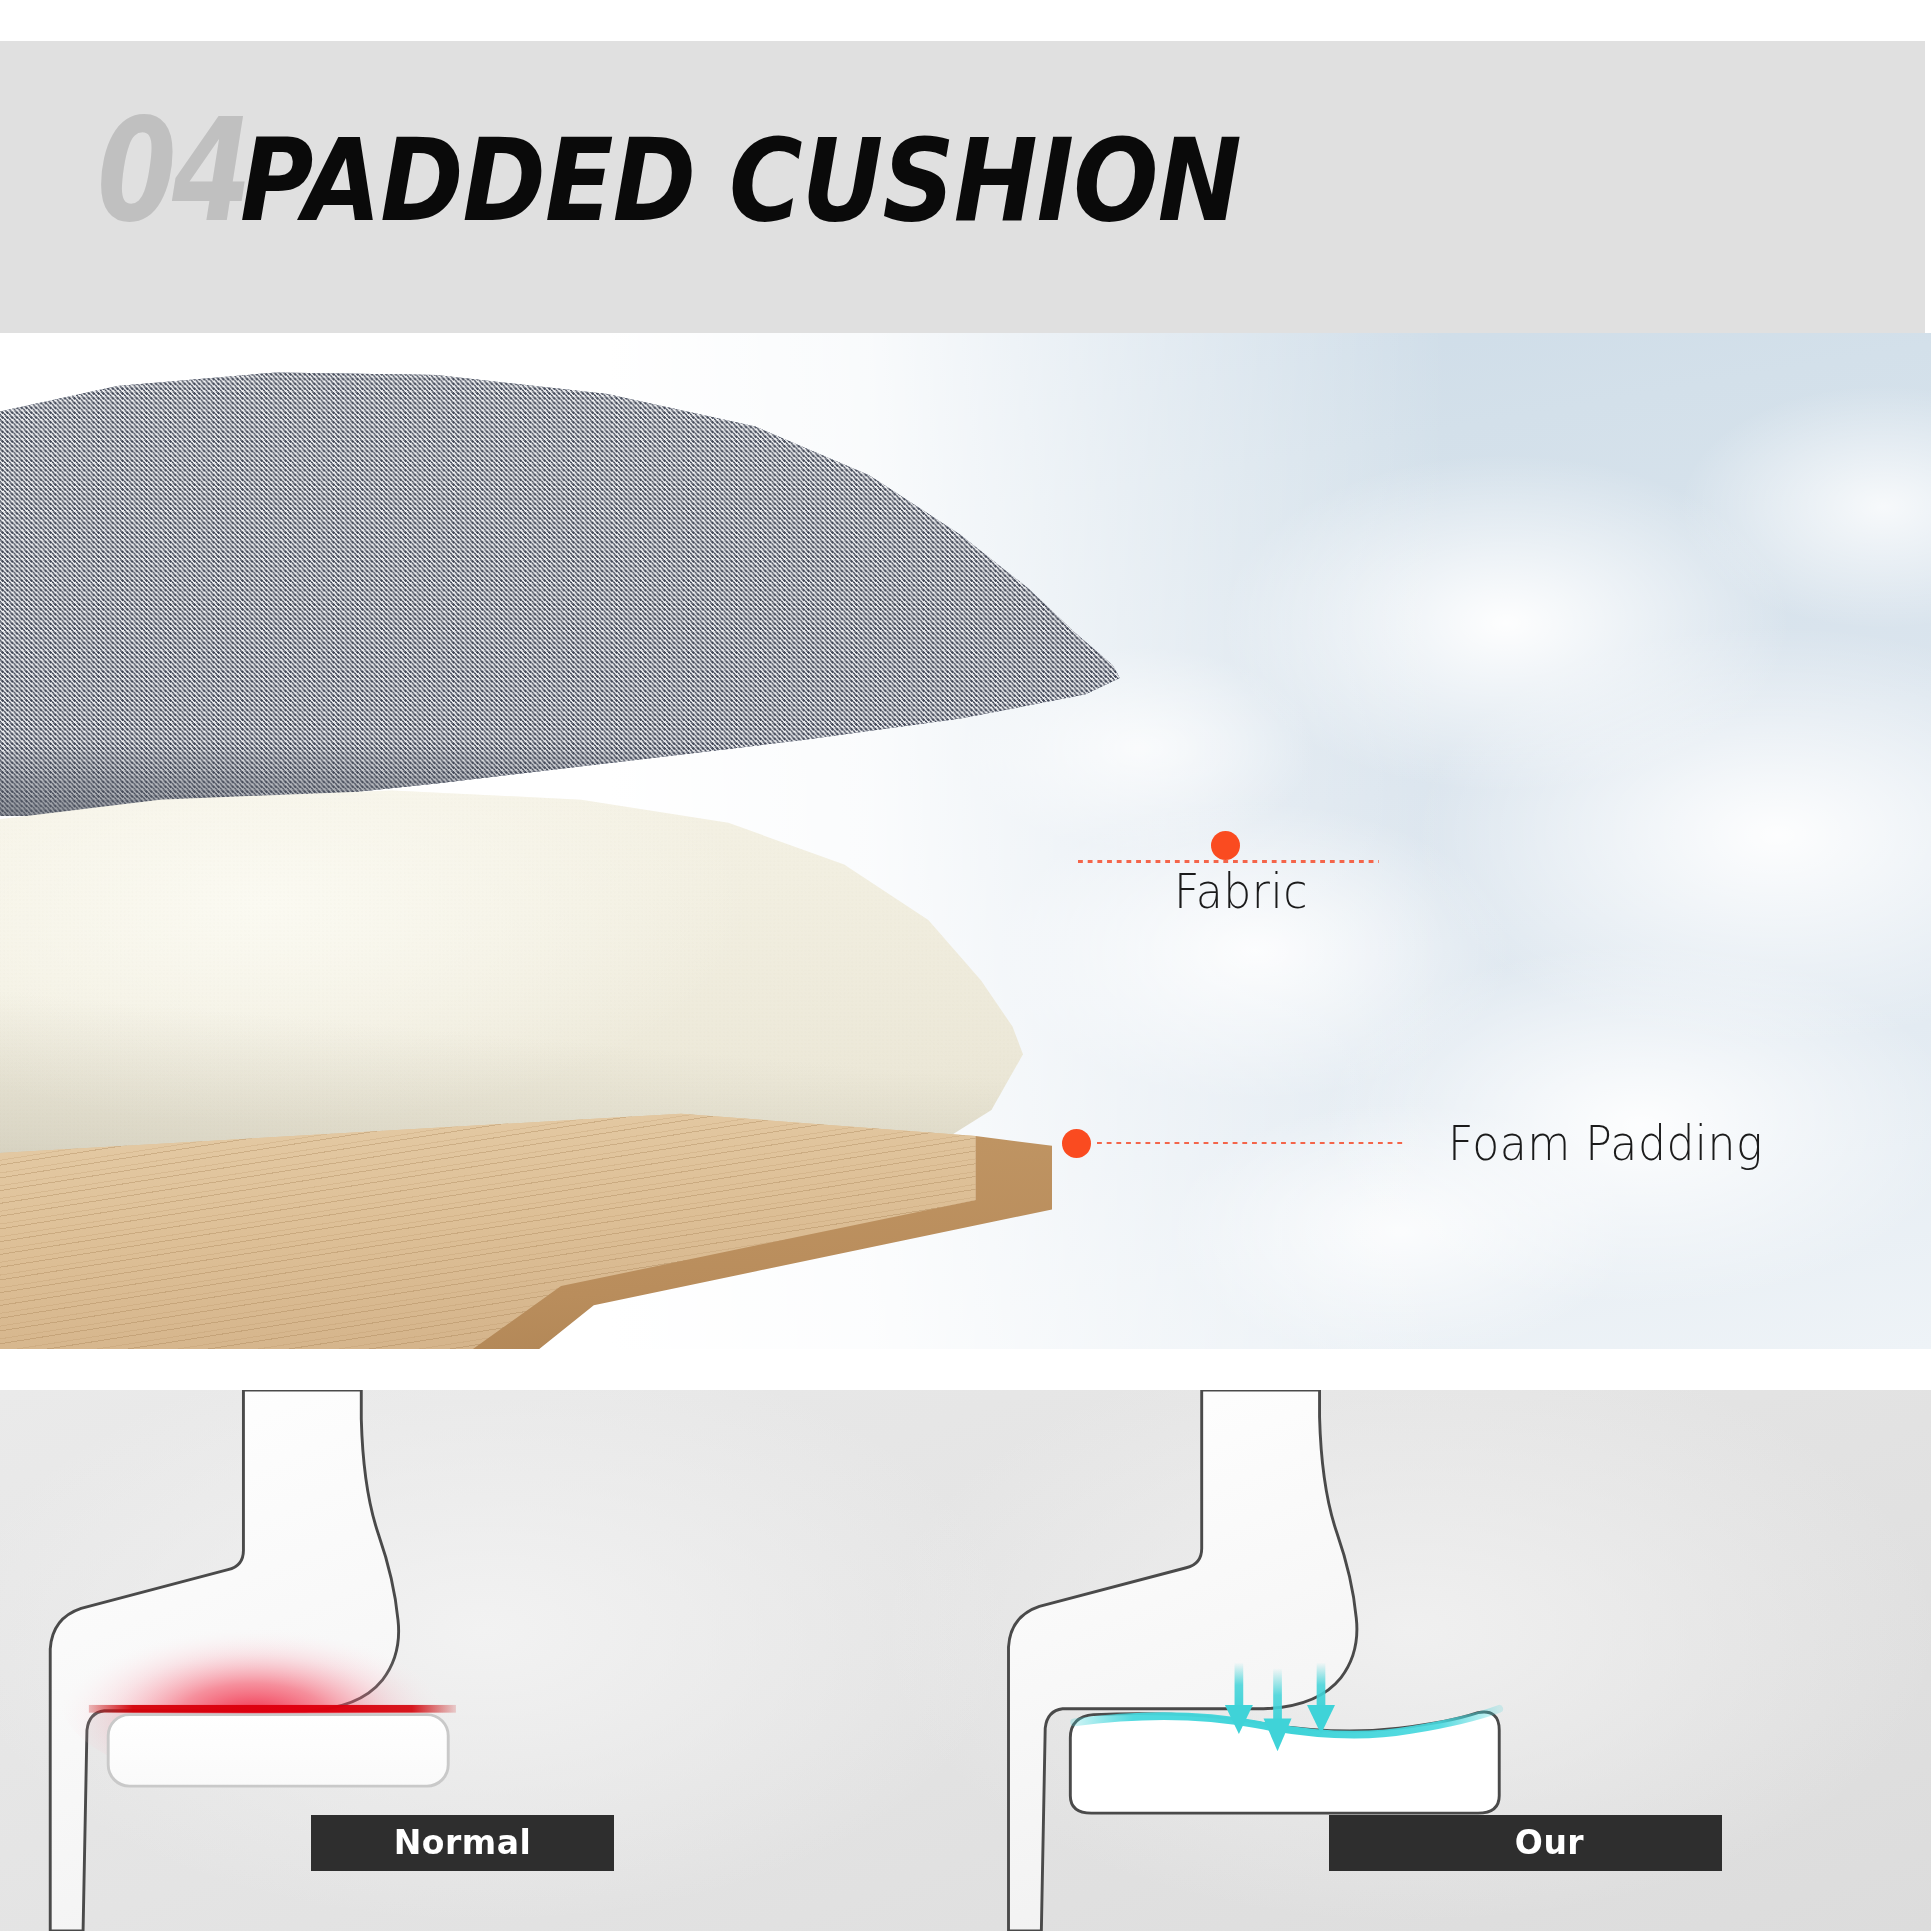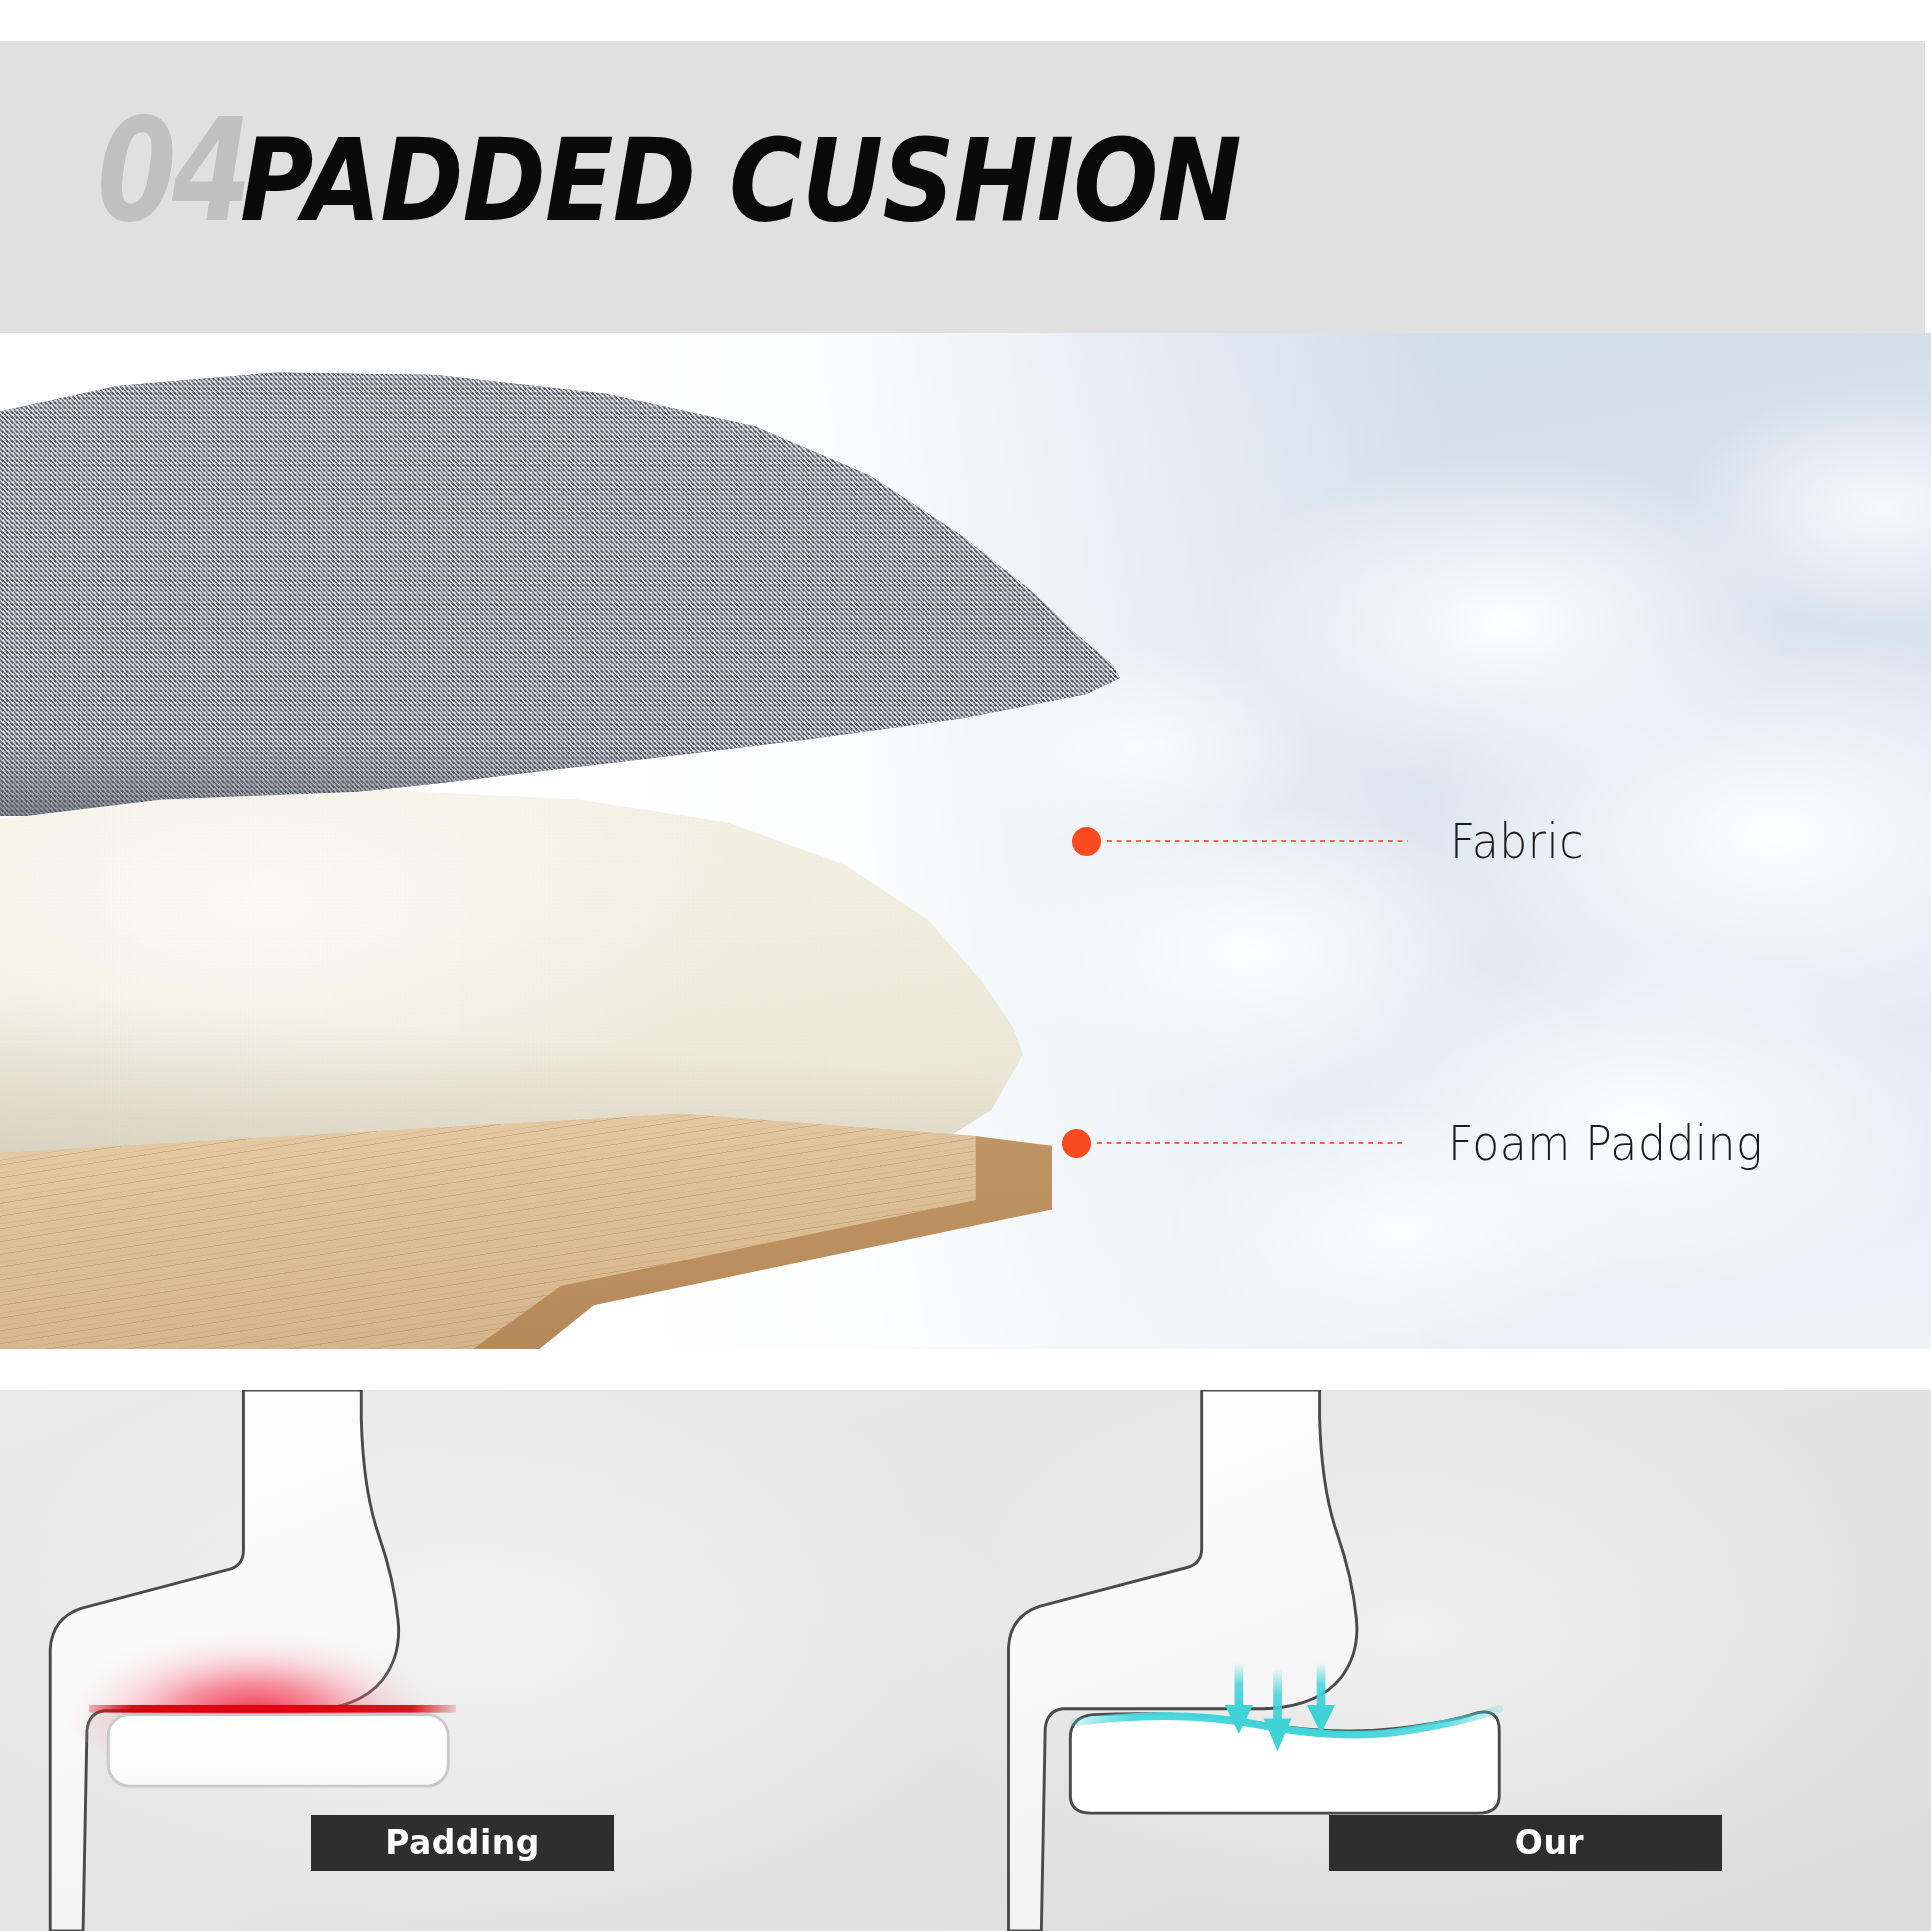--- a/index.html
+++ b/index.html
@@ -147,21 +147,21 @@
   .callout-label{
     margin-left:42px;white-space:nowrap;
     font-family:"DejaVu Sans",sans-serif;
     font-weight:300;
     font-size:48px;
     color:#1b1b1b;
     letter-spacing:0.5px;
     transform:scaleX(0.92);
     transform-origin:left center;
   }
-  .c-fabric{left:1072px;top:480px;}
+  .c-fabric{left:1072px;top:498px;flex-direction:column;}
   .c-fabric .leader{width:301px;}
   .c-foam{left:1062px;top:782px;}
   .c-foam .leader{width:309px;}
 
   
   .compare{
     position:absolute;left:0;top:1390px;width:1931px;height:541px;
     background:
       radial-gradient(ellipse 734px 406px at 483px 241px, #f2f2f2 0%, rgba(242,242,242,0) 72%),
       radial-gradient(ellipse 734px 406px at 1410px 241px, #f0f0f0 0%, rgba(240,240,240,0) 72%),
@@ -266,21 +266,21 @@
                    L 374,0 L 374,30 Q 376,104 392,150 Q 408,196 412,238 Q 416,274 396,300
                    Q 372,330 316,332 L 108,332 Q 92,334 90,352 L 86,560 Z" fill="url(#bodyFillN)" stroke="#4a4a4a" stroke-width="3" stroke-linejoin="round"></path>
 
           <ellipse cx="262" cy="318" rx="200" ry="92" fill="url(#painGlow)"></ellipse>
 
           <rect x="92" y="326" width="380" height="8" fill="url(#hardLine)"></rect>
 
           <rect x="112" y="336" width="352" height="74" rx="22" ry="22" fill="url(#seatFillN)" stroke="#c9c9c9" stroke-width="3"></rect>
         </svg>
       </div>
-      <div class="badge badge-left">Padding</div>
+      <div class="badge badge-left">Normal</div>
     </div>
 
     <div class="panel panel-right">
       <div class="fig">
         <svg viewBox="0 0 1000 560" xmlns="http://www.w3.org/2000/svg">
           <defs>
             <linearGradient id="bodyFillO" x1="0" y1="0" x2="0.25" y2="1">
               <stop offset="0%" stop-color="#ffffff"></stop>
               <stop offset="100%" stop-color="#f2f2f2"></stop>
             </linearGradient>

